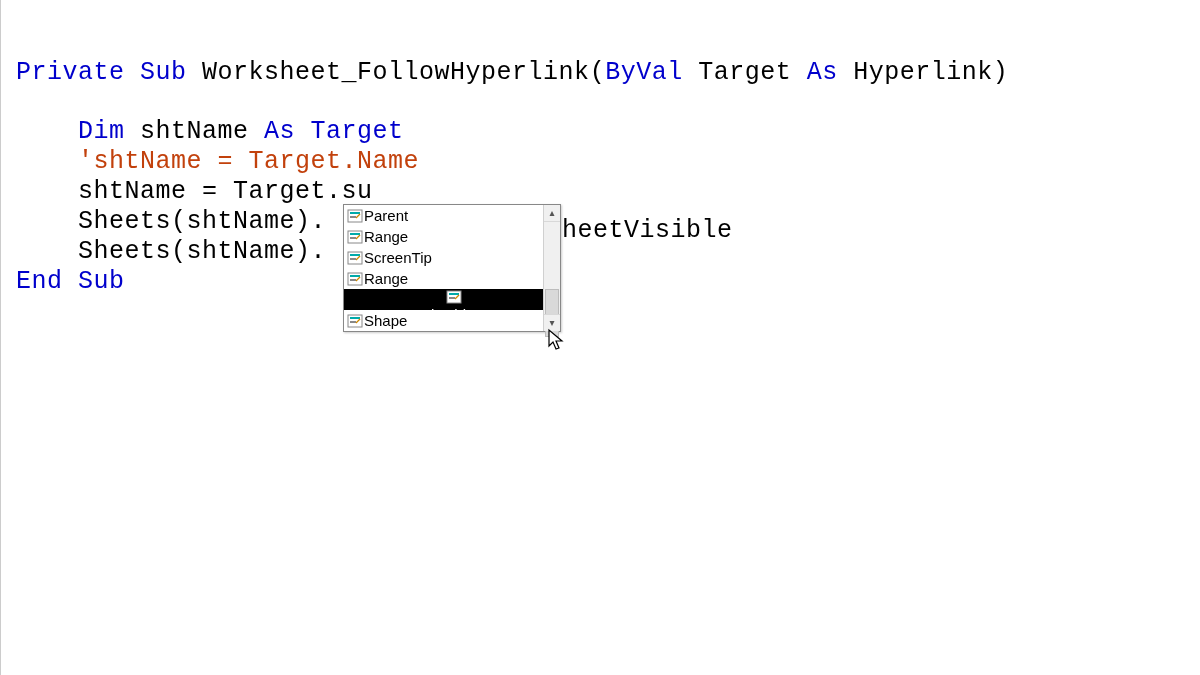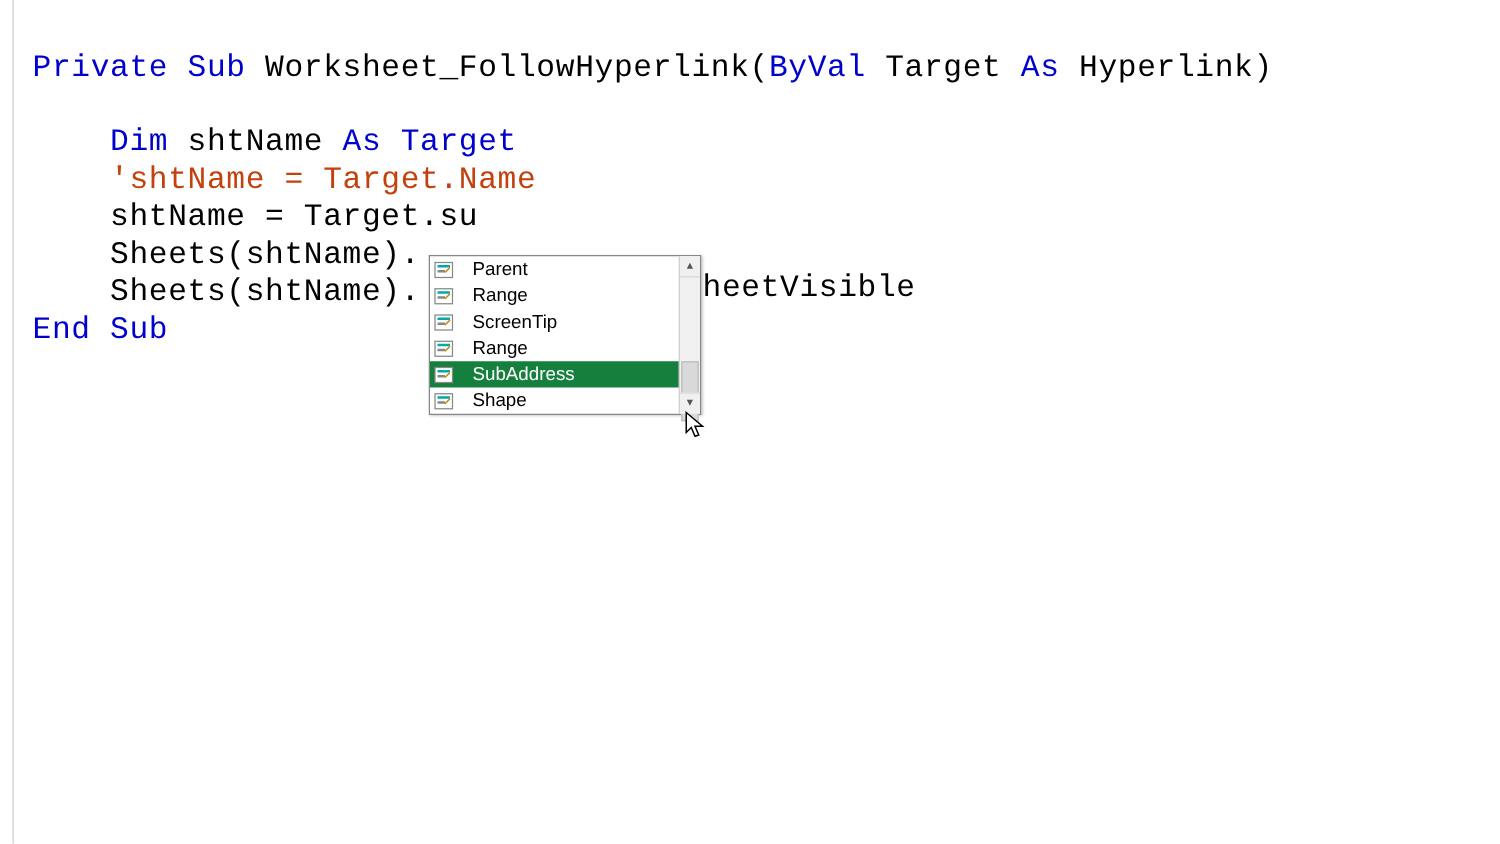--- a/index.html
+++ b/index.html
@@ -8,27 +8,27 @@
     font-family: 'Courier New', Consolas, monospace;
     font-size: 24px;
     line-height: 1.2;
     overflow: hidden;
     width: 1200px;
     height: 675px;
     position: relative;
   }
   .editor-pane {
     position: absolute;
-    left: 10px;
+    left: 0;
     top: 0;
     width: 1076px;
     height: 675px;
     border-left: 1px solid #cccccc;
     padding-left: 15px;
-    padding-top: 40px;
+    padding-top: 58px;
   }
   .code-line {
     white-space: pre;
     font-family: 'Courier New', Consolas, monospace;
     font-size: 25px;
     letter-spacing: 0.5px;
   }
   .kw { color: #0000cc; }
   .cmt { color: #c2410c; }
   .blank { height: 29px; }
@@ -47,26 +47,27 @@
   }
   .ac-list {
     display: flex;
     flex-direction: column;
   }
   .ac-item {
     display: flex;
     align-items: center;
     height: 21px;
     padding-left: 3px;
-    gap: 15px;
+    gap: 1px;
     cursor: default;
   }
   .ac-item.selected {
-    background: #15803d;
+    background: #000000;
     color: #ffffff;
+    flex-direction: column;
   }
   .ac-icon {
     width: 16px;
     height: 16px;
     flex-shrink: 0;
   }
   .ac-scrollbar {
     position: absolute;
     right: 0;
     top: 0;

